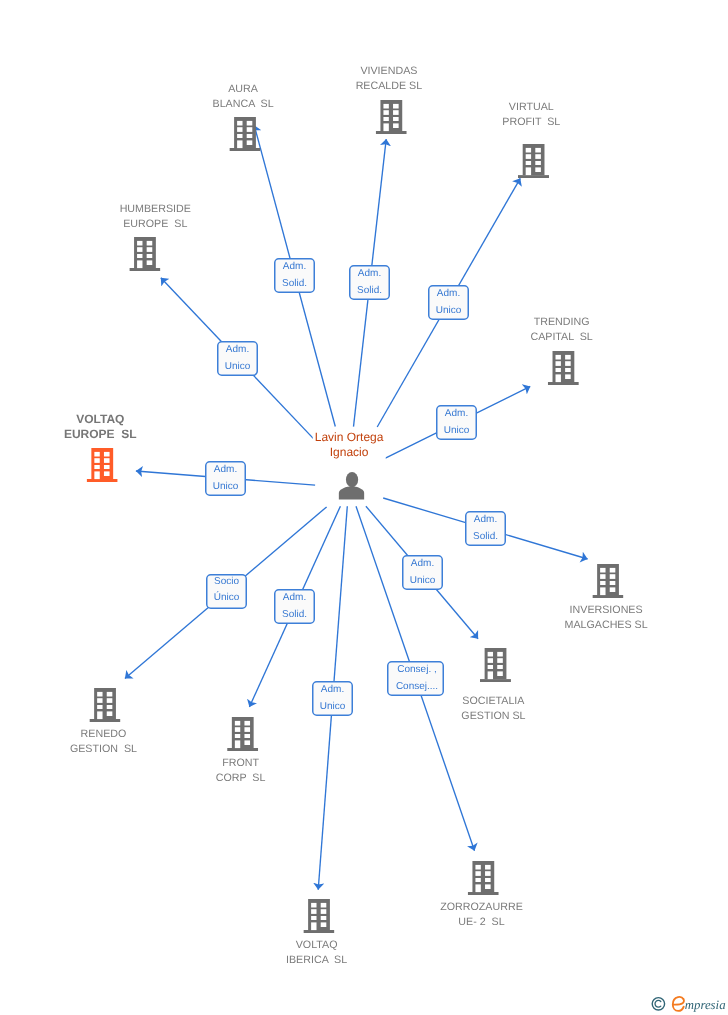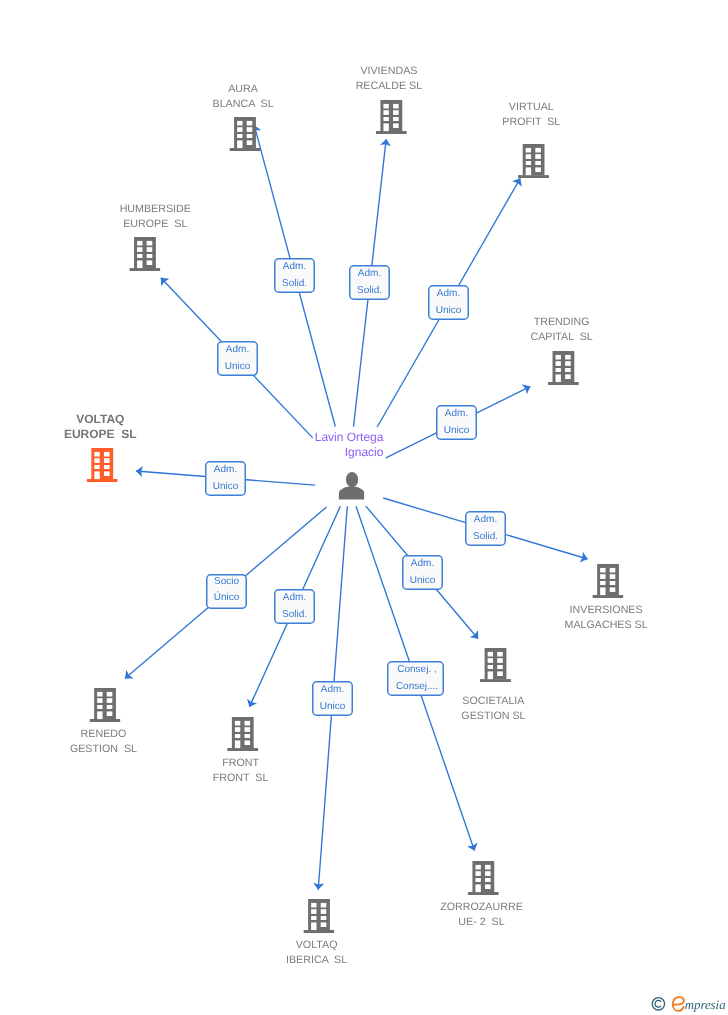--- a/index.html
+++ b/index.html
@@ -8,21 +8,21 @@
        font-family:"Liberation Sans",sans-serif;
        -webkit-font-smoothing:antialiased;text-rendering:geometricPrecision;}
   #stage{position:relative;width:728px;height:1015px;background:#fff;}
   svg#edges{position:absolute;left:0;top:0;width:728px;height:1015px;}
   .node{position:absolute;display:flex;flex-direction:column;align-items:center;
         transform:translateX(-50%);}
   .node .iconwrap{line-height:0;font-size:0;}
   .node .labelbox{background:#fff;padding:0 2px;transform:translateX(-1.9px);}
   .lbl{font-size:10.7px;color:#7b7b7b;line-height:15px;white-space:pre;text-align:center;}
   .node.bold .lbl{font-weight:bold;font-size:12px;color:#767676;}
-  .node.center .lbl{font-size:12px;line-height:15px;color:#8b5cf6;text-align:right;}
+  .node.center .lbl{font-size:12px;line-height:15px;color:#c2410c;}
   .chip{position:absolute;box-sizing:border-box;color:#3678d2;font-size:10px;line-height:16.5px;
         display:flex;flex-direction:column;justify-content:center;align-items:center;
         white-space:pre;}
   svg#chipframes{position:absolute;left:0;top:0;width:728px;height:1015px;}
   #watermark{position:absolute;left:651.3px;top:991.5px;}
   #brand{font-size:0;}
 </style>
 </head>
 <body>
 
@@ -247,21 +247,21 @@
               <rect x="7.7" y="10.2" width="5.4" height="4.7"></rect>
               <rect x="17.3" y="10.2" width="5.6" height="4.7"></rect>
               <rect x="7.7" y="17" width="5.4" height="4"></rect>
               <rect x="17.3" y="17" width="5.6" height="4"></rect>
               <rect x="7.7" y="23.4" width="5.4" height="7.7"></rect>
               <rect x="17.3" y="23.4" width="5.6" height="4.6"></rect>
             </g>
           </svg></div>
         <div class="labelbox" style="margin-top: 5px;">
           <div class="lbl">FRONT</div>
-          <div class="lbl">FRONT  SL</div>
+          <div class="lbl">CORP  SL</div>
         </div>
       </div>
       <div class="node" style="left: 483.4px; top: 860.8px;">
         <div class="iconwrap"><svg class="icon" width="31" height="34" viewBox="0 0 31 34">
             <path fill="#6e6e6e" d="M4.7 0h21.8v31.1H4.7z"></path>
             <path fill="#6e6e6e" d="M0 31.1h31V34H0z"></path>
             <g fill="#ffffff">
               <rect x="7.7" y="3.9" width="5.4" height="4.6"></rect>
               <rect x="17.3" y="3.9" width="5.6" height="4.6"></rect>
               <rect x="7.7" y="10.2" width="5.4" height="4.7"></rect>

